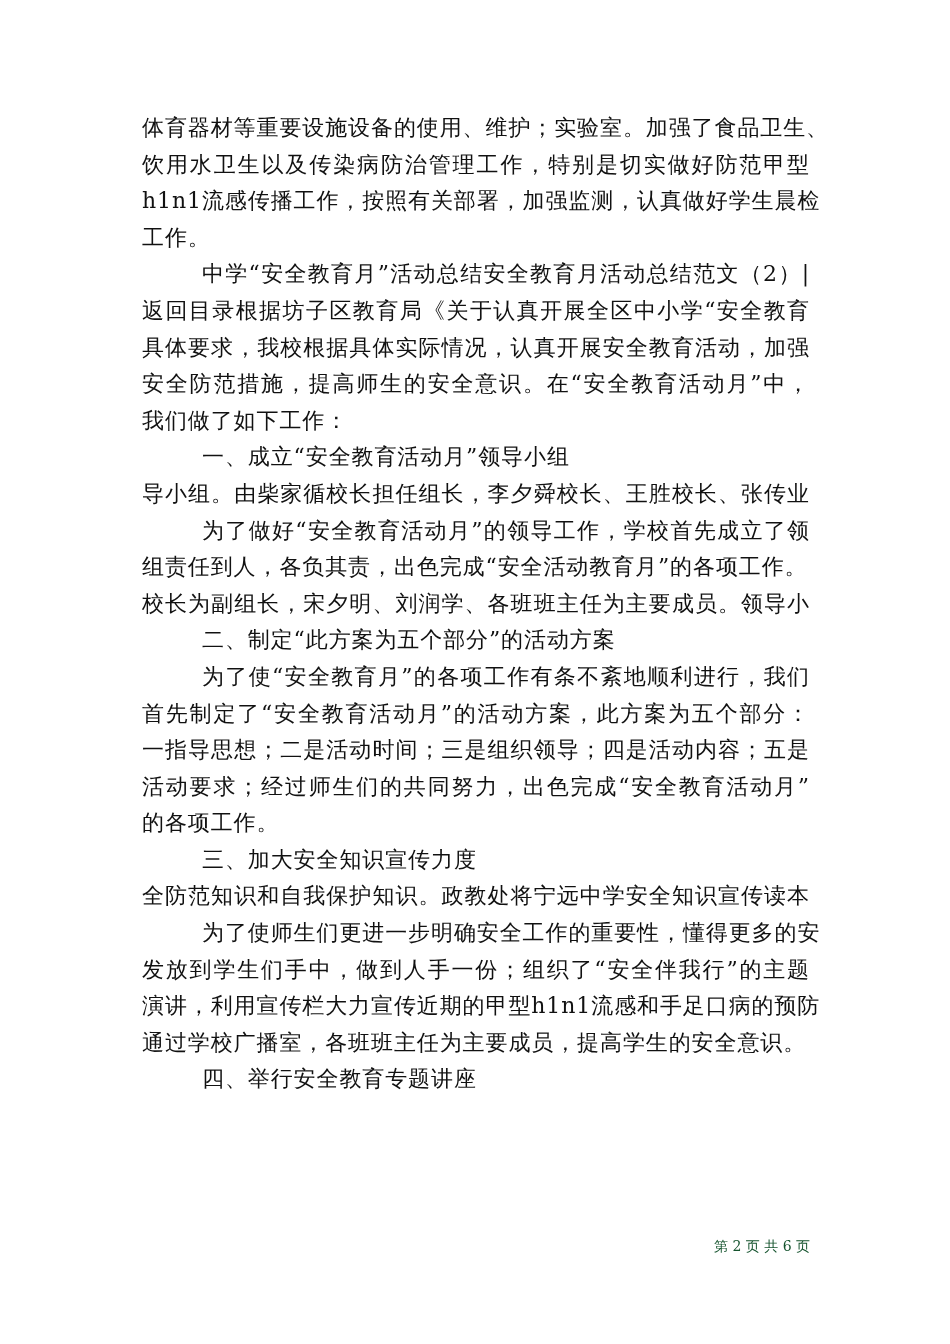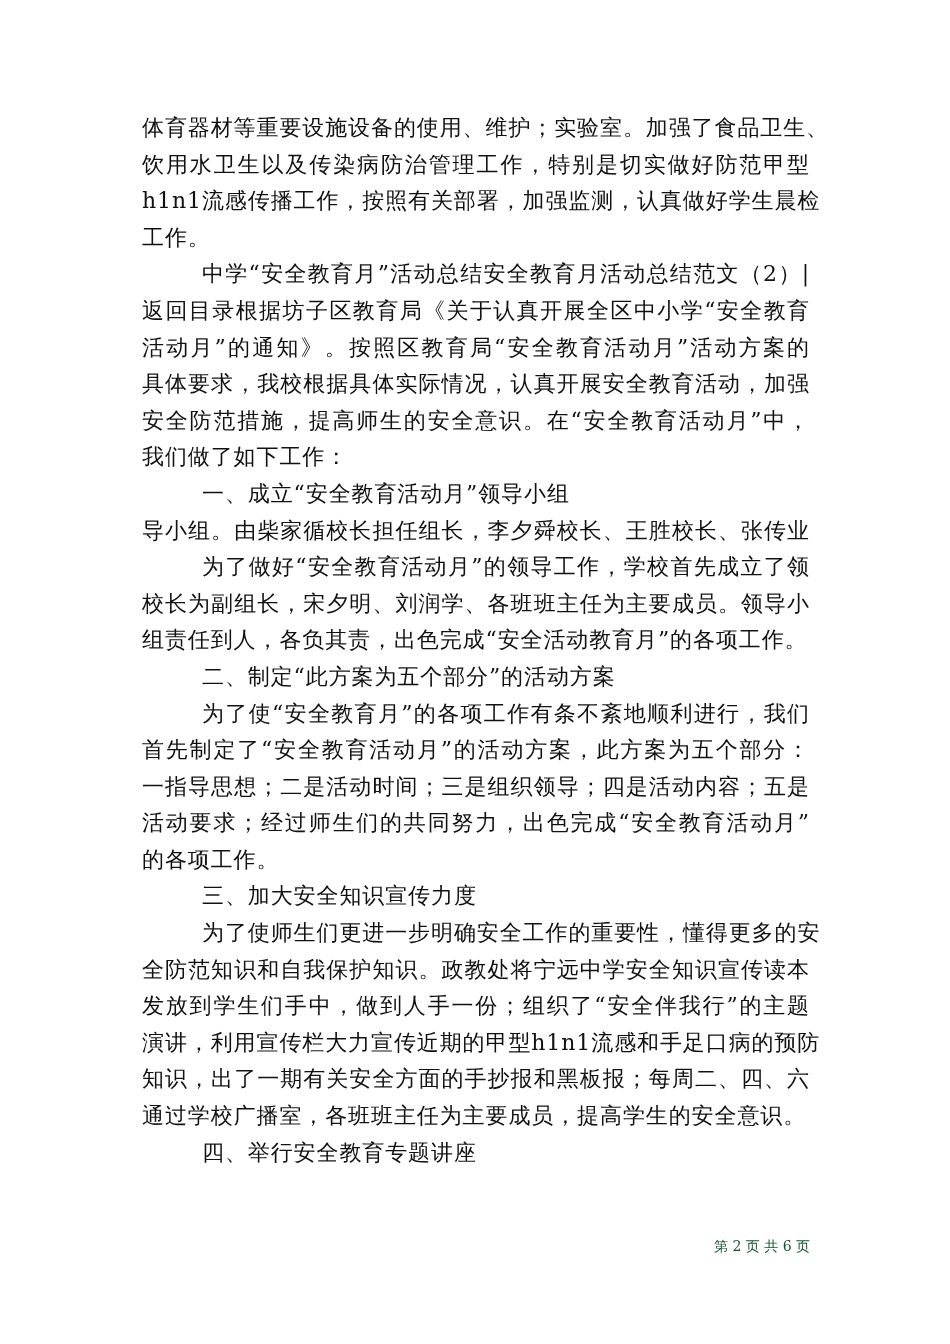--- a/index.html
+++ b/index.html
@@ -58,38 +58,36 @@
 <body>
 
 <div class="page">
   <div class="body-text" id="body-text">
       <div class="line">体育器材等重要设施设备的使用、维护；实验室。加强了食品卫生、</div>
       <div class="line">饮用水卫生以及传染病防治管理工作，特别是切实做好防范甲型</div>
       <div class="line">h1n1流感传播工作，按照有关部署，加强监测，认真做好学生晨检</div>
       <div class="line last">工作。</div>
       <div class="line indent">中学“安全教育月”活动总结安全教育月活动总结范文（2）|</div>
       <div class="line">返回目录根据坊子区教育局《关于认真开展全区中小学“安全教育</div>
-      <div class="line">活动月”的通知》。按照区教育局“安全教育活动月”活动方案的</div>
       <div class="line">具体要求，我校根据具体实际情况，认真开展安全教育活动，加强</div>
       <div class="line">安全防范措施，提高师生的安全意识。在“安全教育活动月”中，</div>
       <div class="line last">我们做了如下工作：</div>
       <div class="line indent last">一、成立“安全教育活动月”领导小组</div>
       <div class="line">导小组。由柴家循校长担任组长，李夕舜校长、王胜校长、张传业</div>
       <div class="line indent">为了做好“安全教育活动月”的领导工作，学校首先成立了领</div>
+      <div class="line last">组责任到人，各负其责，出色完成“安全活动教育月”的各项工作。</div>
       <div class="line">校长为副组长，宋夕明、刘润学、各班班主任为主要成员。领导小</div>
-      <div class="line last">组责任到人，各负其责，出色完成“安全活动教育月”的各项工作。</div>
       <div class="line indent last">二、制定“此方案为五个部分”的活动方案</div>
       <div class="line indent">为了使“安全教育月”的各项工作有条不紊地顺利进行，我们</div>
       <div class="line">首先制定了“安全教育活动月”的活动方案，此方案为五个部分：</div>
       <div class="line">一指导思想；二是活动时间；三是组织领导；四是活动内容；五是</div>
       <div class="line">活动要求；经过师生们的共同努力，出色完成“安全教育活动月”</div>
       <div class="line last">的各项工作。</div>
       <div class="line indent last">三、加大安全知识宣传力度</div>
+      <div class="line">全防范知识和自我保护知识。政教处将宁远中学安全知识宣传读本</div>
       <div class="line indent">为了使师生们更进一步明确安全工作的重要性，懂得更多的安</div>
-      <div class="line">全防范知识和自我保护知识。政教处将宁远中学安全知识宣传读本</div>
       <div class="line">发放到学生们手中，做到人手一份；组织了“安全伴我行”的主题</div>
       <div class="line">演讲，利用宣传栏大力宣传近期的甲型h1n1流感和手足口病的预防</div>
-      <div class="line">知识，出了一期有关安全方面的手抄报和黑板报；每周二、四、六</div>
       <div class="line last">通过学校广播室，各班班主任为主要成员，提高学生的安全意识。</div>
       <div class="line indent last">四、举行安全教育专题讲座</div>
     </div>
   <div class="footer">第 2 页 共 6 页</div>
 </div>
 
 </body></html>

